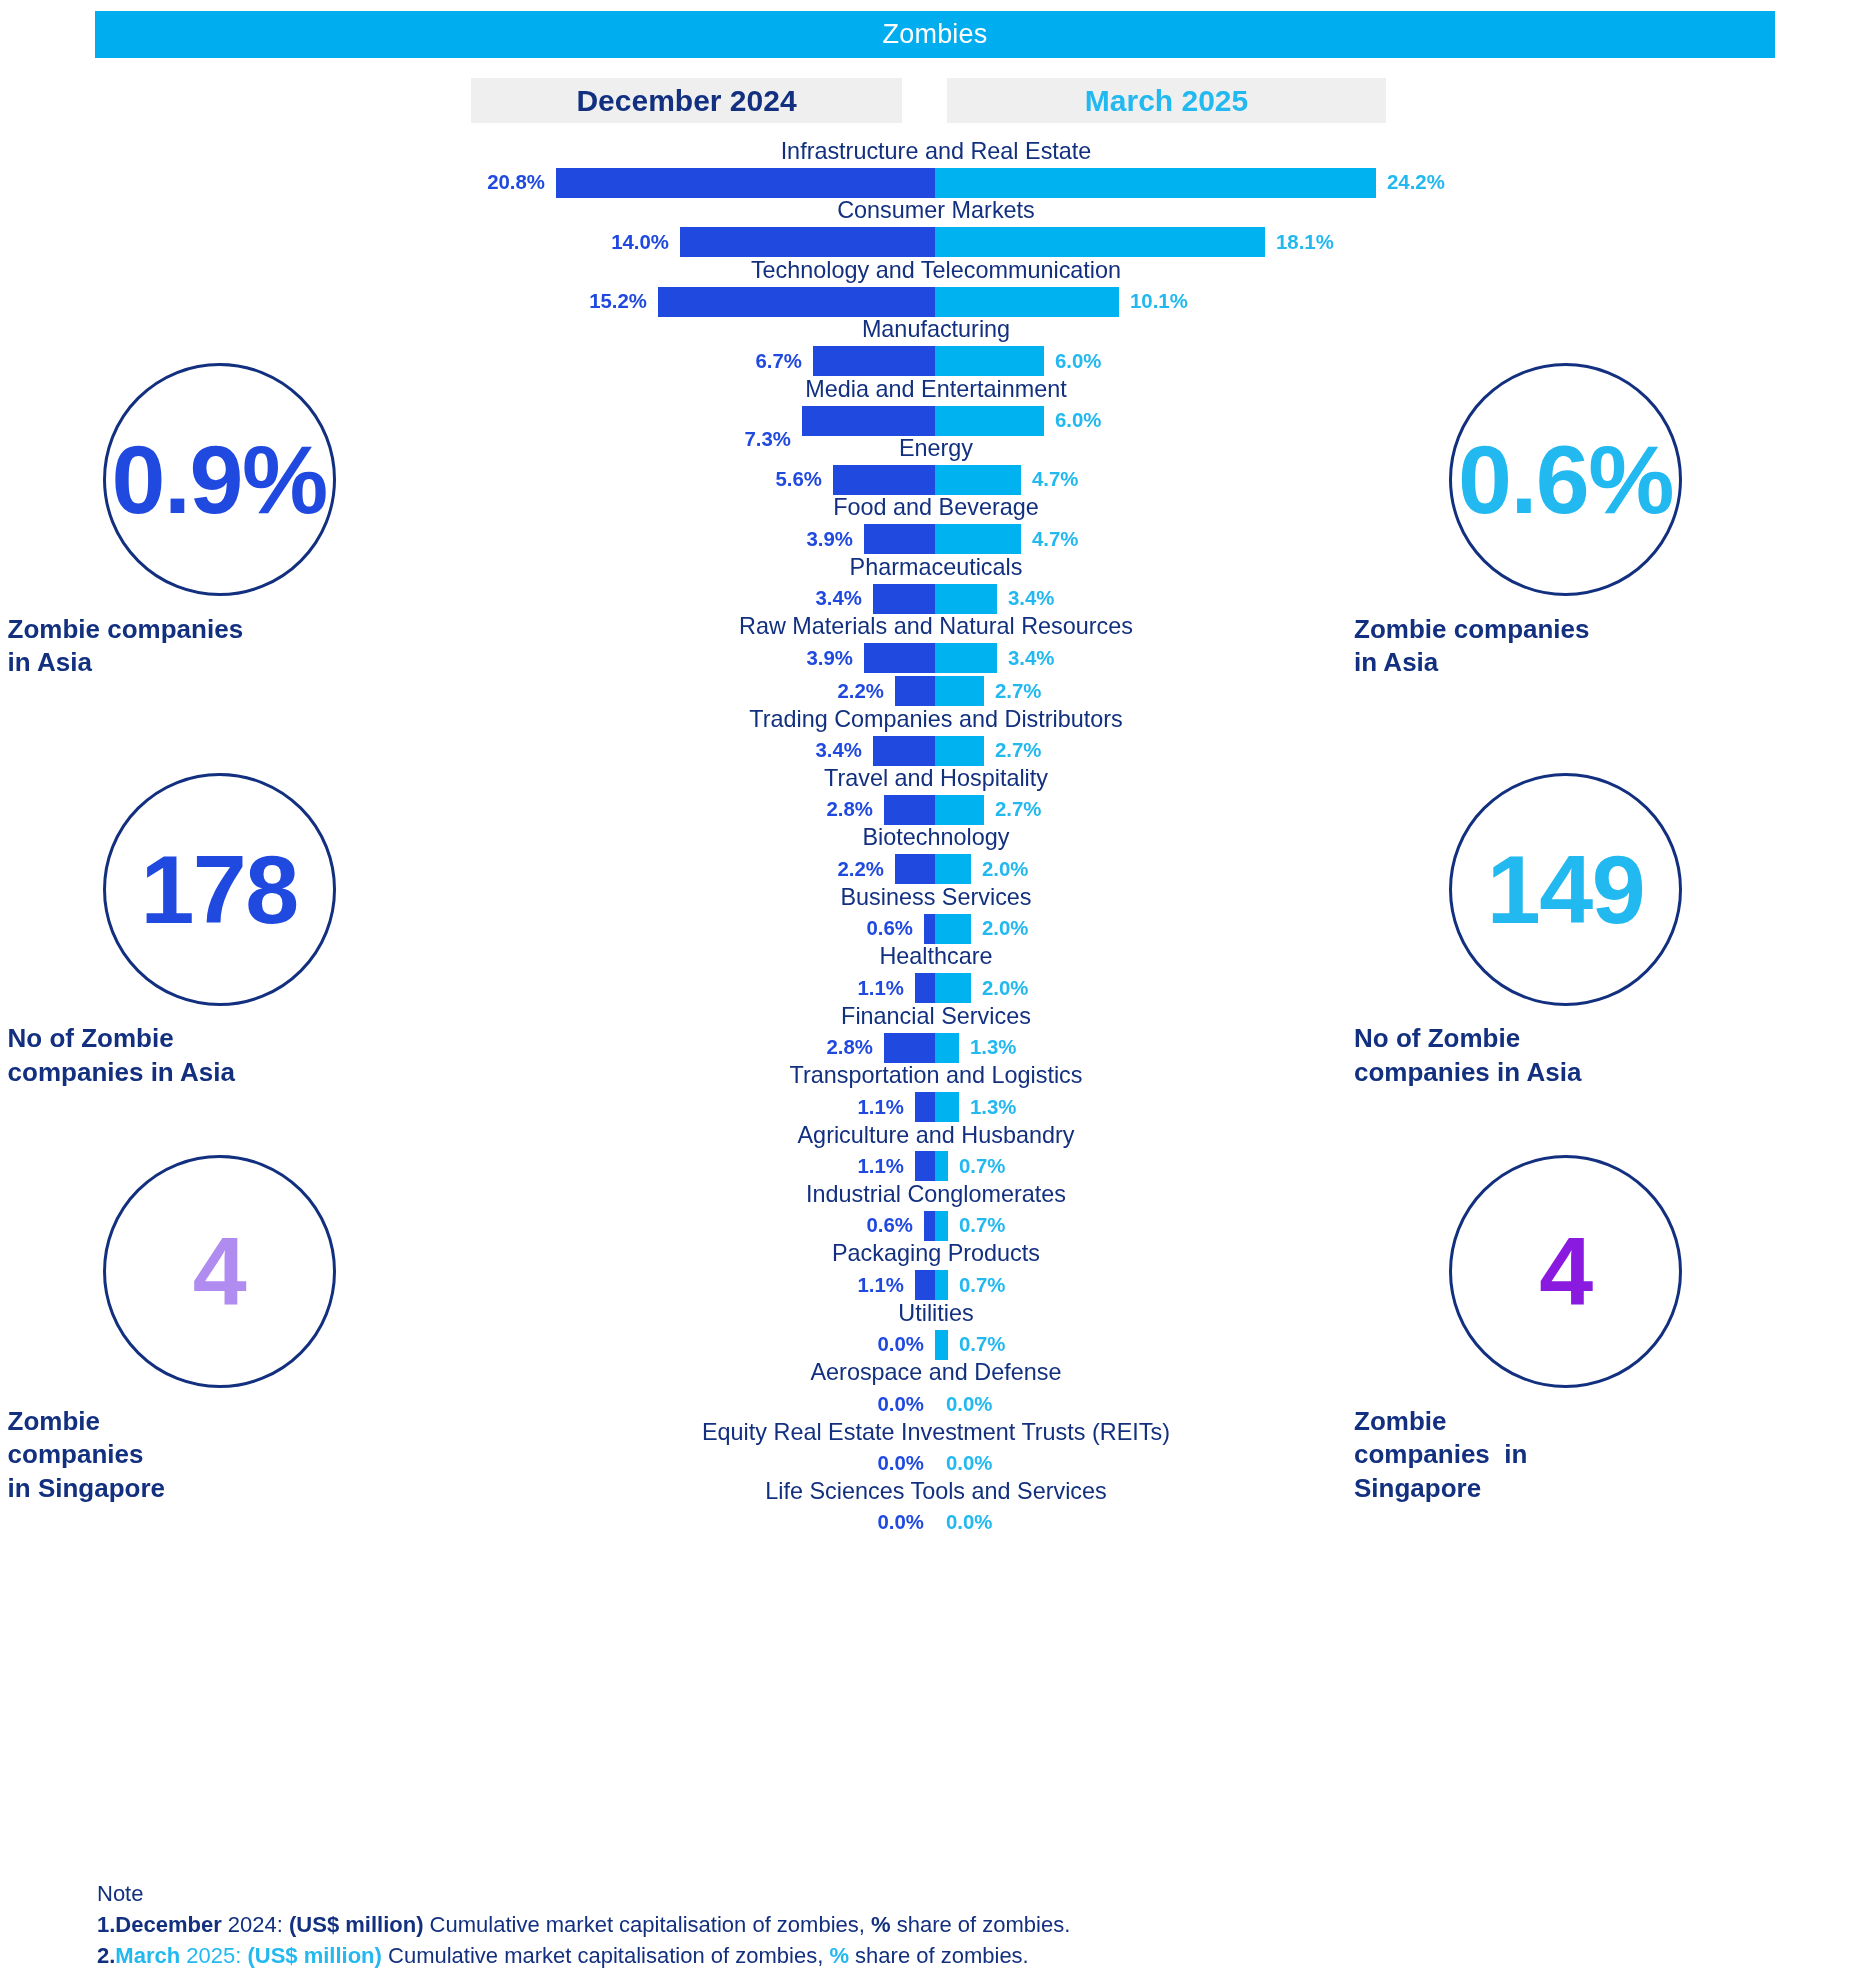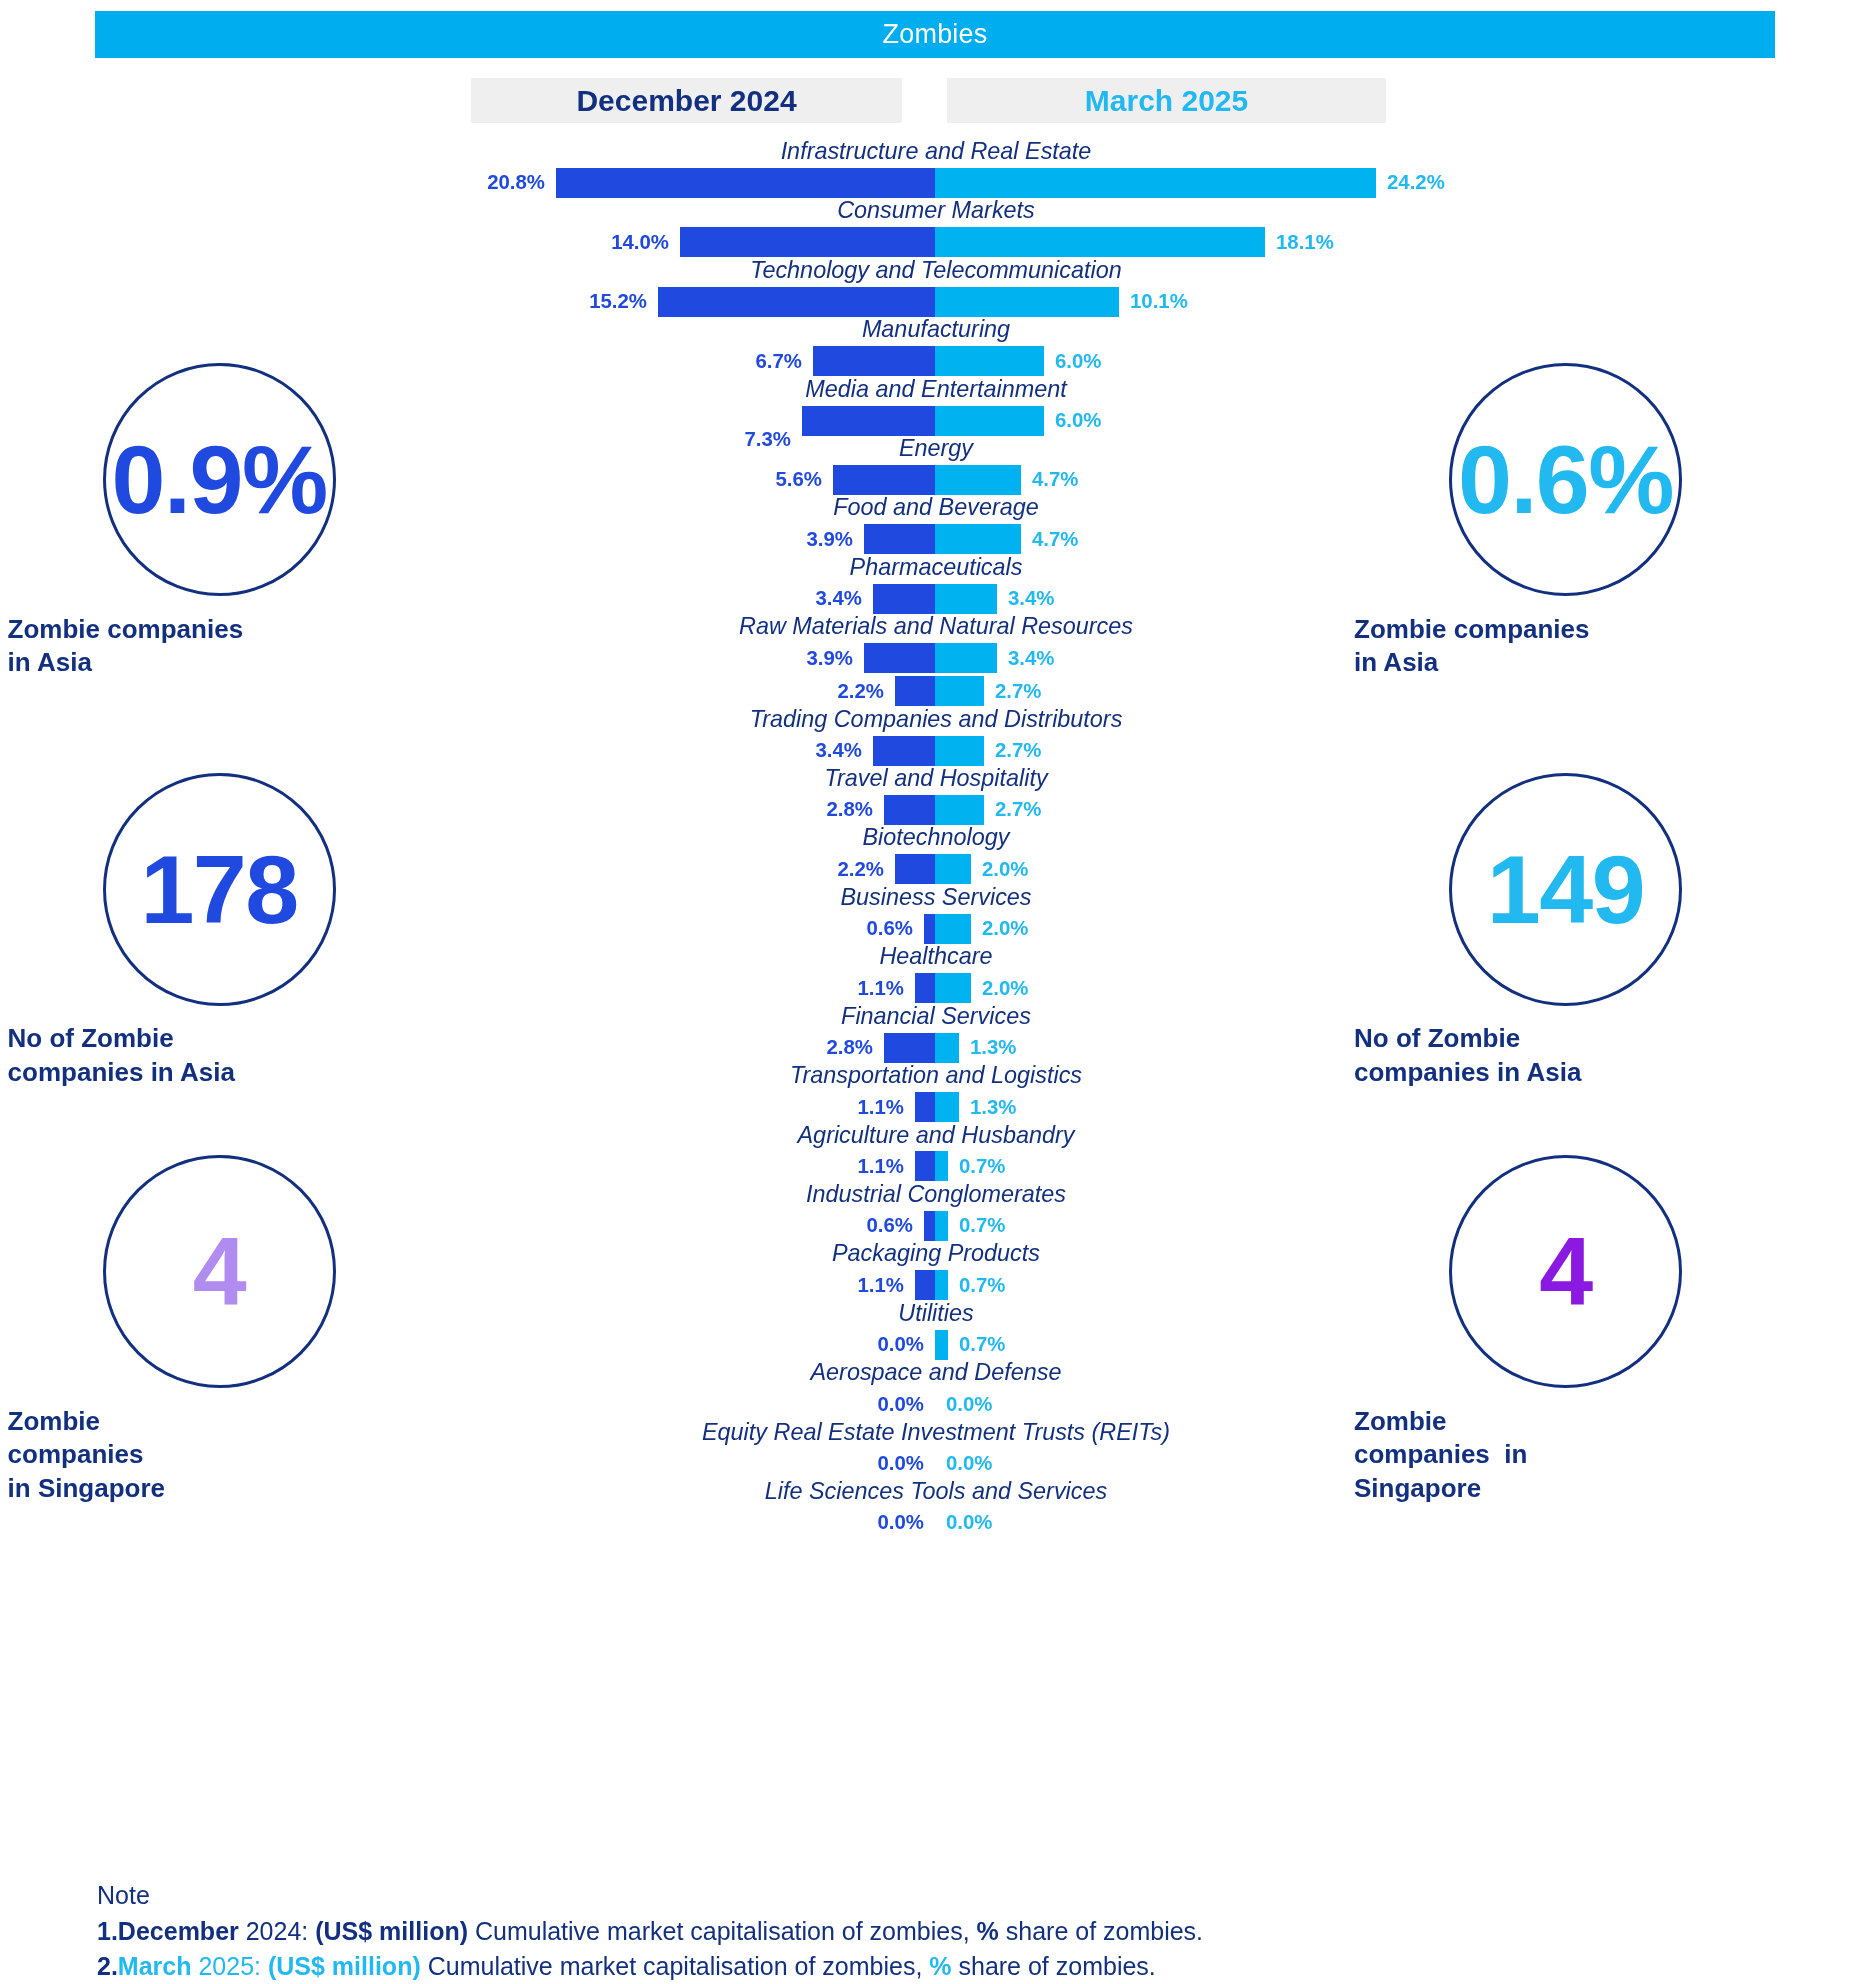--- a/index.html
+++ b/index.html
@@ -32,21 +32,21 @@
   .tab.mar{left:947px;width:439px;}
   .tab-label{font-size:30px;font-weight:bold;line-height:1;text-align:center;}
   .tab.dec .tab-label{color:#12307F;}
   .tab.mar .tab-label{color:#22B8F0;}
 
   
   .chart{position:absolute;left:0;top:140px;width:1872px;}
   .row{position:relative;width:1872px;}
   .cat{
     text-align:center;color:#12307F;font-size:23.4px;line-height:1.0;
-    padding-bottom:3px;white-space:nowrap;font-style:italic;
+    padding-bottom:3px;white-space:nowrap;
   }
   .barline{position:relative;height:33px;}
   .bar-left{
     position:absolute;top:1.5px;height:30px;background:#2049E0;
   }
   .bar-right{
     position:absolute;top:1.5px;height:30px;background:#00B2F0;
   }
   .val{
     position:absolute;top:3px;font-size:20.4px;font-weight:bold;
@@ -76,21 +76,21 @@
   .stat-label{
     text-align:left;color:#12307F;font-size:26px;font-weight:bold;
     line-height:1.28;margin-top:16.6px;
   }
   .sp1{height:80px;}
   .sp2{height:53px;}
 
   
   .notes{
     position:absolute;left:97px;top:1878px;width:1664px;
-    color:#12307F;font-size:25px;line-height:1.42;
+    color:#12307F;font-size:22px;line-height:1.42;
   }
   .notes .hdr{font-weight:400;}
   .notes .ln{white-space:nowrap;}
   .b{font-weight:bold;}
   .cy{color:#22B8F0;}
   .cyb{color:#22B8F0;font-weight:bold;}
 </style>
 </head>
 <body>
 

